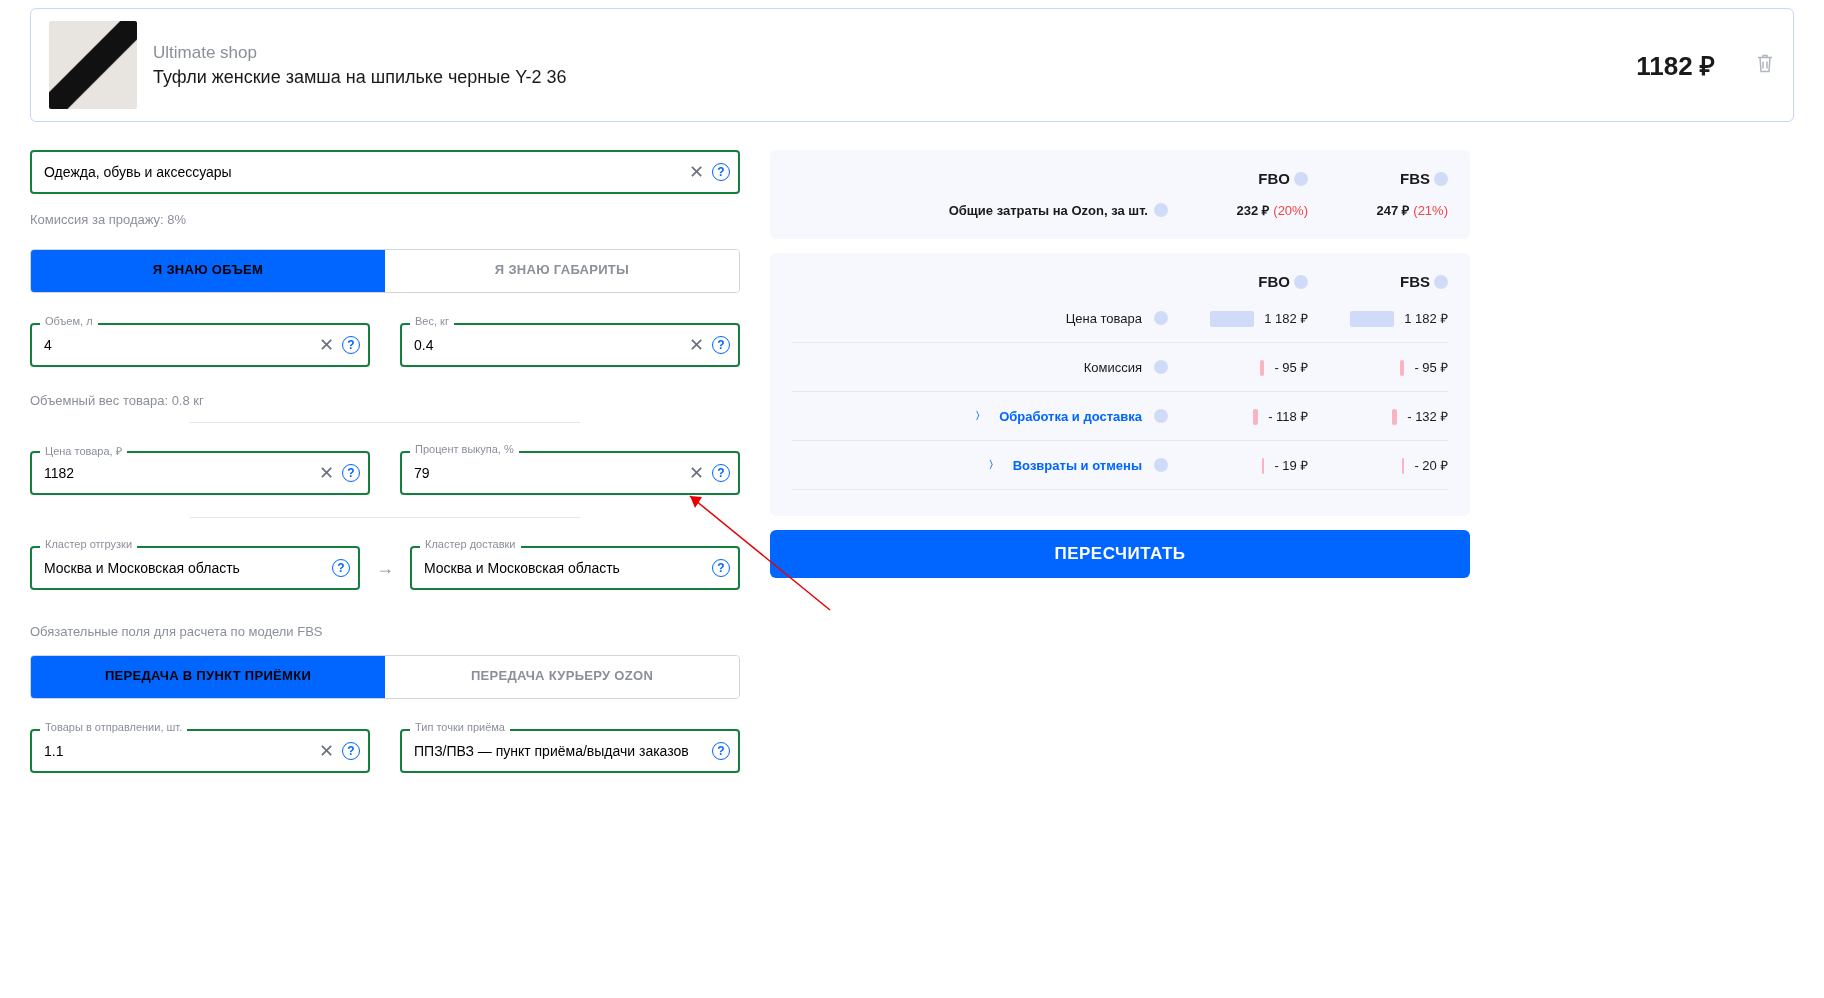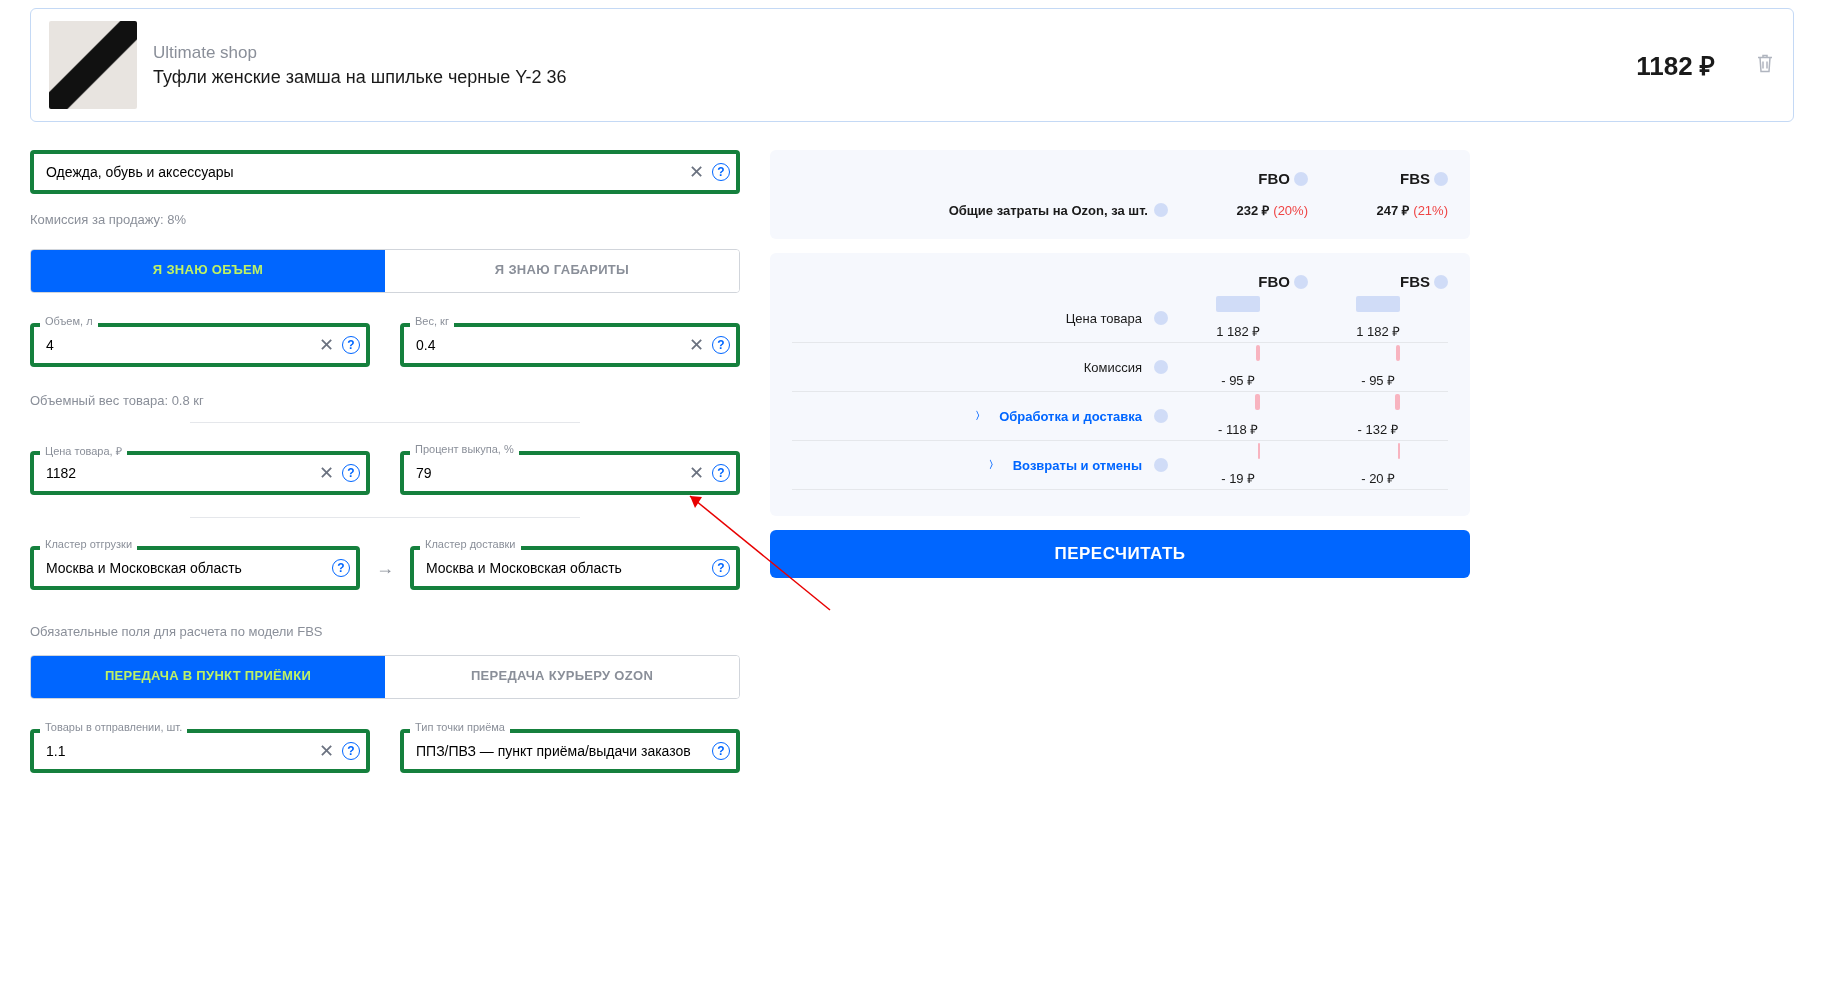--- a/index.html
+++ b/index.html
@@ -8,28 +8,28 @@
 .product-img { width: 88px; height: 88px; background: linear-gradient(135deg, #e8e4e0 40%, #111 41%, #111 60%, #e8e4e0 61%); border-radius: 2px; margin-right: 16px; flex-shrink:0; }
 .product-shop { color: #8a8f99; font-size: 17px; margin-bottom: 4px; }
 .product-title { font-size: 18px; font-weight: 400; }
 .product-price { font-size: 26px; font-weight: 600; margin-left: auto; }
 .trash-icon { position: absolute; right: 18px; top: 50%; transform: translateY(-50%); color: #b0b5bf; cursor: pointer; }
 .main { display: flex; gap: 30px; align-items: flex-start; }
 .left { flex: 1; max-width: 710px; }
 .right { flex: 1; max-width: 700px; }
 .field-wrap { position: relative; margin-bottom: 8px; }
 .field-label { position: absolute; top: -8px; left: 10px; background: #fff; padding: 0 5px; color: #8a8f99; font-size: 11px; }
-.field { border: 4px solid #15803d; border-radius: 4px; padding: 10px 78px 10px 12px; width: 100%; font-size: 14px; height: 44px; }
+.field { border: 2px solid #15803d; border-radius: 4px; padding: 10px 78px 10px 12px; width: 100%; font-size: 14px; height: 44px; }
 .field-icons { position: absolute; right: 10px; top: 50%; transform: translateY(-50%); display: flex; gap: 8px; align-items: center; }
 .icon-x { color: #6b7280; cursor: pointer; font-size: 18px; line-height:1; }
 .icon-q { width: 18px; height: 18px; border: 1.5px solid #0066ff; border-radius: 50%; color: #0066ff; display: flex; align-items: center; justify-content: center; font-size: 12px; font-weight: 600; cursor: pointer; }
 .commission-note { color: #8a8f99; font-size: 13px; margin: 18px 0 22px; }
 .tab-group { display: flex; border: 1px solid #d1d5db; border-radius: 4px; overflow: hidden; margin-bottom: 30px; height: 44px; }
 .tab { flex: 1; text-align: center; padding: 12px; font-size: 13px; font-weight: 600; letter-spacing: 0.3px; cursor: pointer; background: #fff; color: #8a8f99; text-transform: uppercase; }
-.tab.active { background: #0066ff; color: #bef264; }
+.tab.active { background: #0066ff; color: #000000; }
 .row2 { display: flex; gap: 30px; }
 .row2 > .field-wrap { flex: 1; }
 .volumetric-note { color: #8a8f99; font-size: 13px; margin: 18px 0 8px 0; }
 .hr-short { border: none; border-top: 1px solid #e5e7eb; margin: 14px auto 28px; width: 55%; }
 .cluster-row { display: flex; align-items: center; gap: 16px; }
 .cluster-row .field-wrap { flex: 1; margin-bottom: 0; }
 .arrow-right { color: #8a8f99; font-size: 18px; }
 .cluster-field { padding-right: 31px; }
 .fbs-note { color: #8a8f99; font-size: 13px; margin: 34px 0 16px; }
 .panel { background: #f6f8fd; border-radius: 6px; padding: 20px 22px; margin-bottom: 14px; }
@@ -38,21 +38,21 @@
 .col-head { width: 140px; text-align: right; font-weight: 700; font-size: 15px; display: flex; justify-content: flex-end; align-items: center; gap: 4px; }
 .info-dot { width: 14px; height: 14px; border-radius: 50%; background: #d0dcf7; display: inline-block; }
 .summary-row { display: flex; align-items: center; margin-top: 14px; }
 .summary-label { flex: 1; text-align: right; font-weight: 600; font-size: 13px; display:flex; justify-content:flex-end; align-items:center; gap:6px; }
 .summary-val { width: 140px; text-align: right; font-size: 13px; }
 .summary-pct { color: #ef4444; margin-left: 4px; }
 .detail-row { display: flex; align-items: center; height: 36px; }
 .detail-label { flex: 1; text-align: right; font-size: 13px; display:flex; justify-content:flex-end; align-items:center; gap:12px; }
 .detail-label.link { color: #0066ff; font-weight: 600; cursor: pointer; }
 .detail-label.link .chev { font-size: 10px; margin-right: 2px; }
-.detail-val { width: 140px; text-align: right; font-size: 13px; display: flex; align-items: center; justify-content: flex-end; gap: 10px; flex-direction: column; }
+.detail-val { width: 140px; text-align: right; font-size: 13px; display: flex; align-items: flex-end; justify-content: flex-end; gap: 10px; }
 .bar-wrap { width: 44px; height: 16px; position: relative; }
 .bar { position: absolute; top: 0; bottom: 0; border-radius: 2px; }
 .bar.blue { background: #d0dcf7; }
 .bar.pink { background: #f8b4c0; }
 .detail-sep { border-top: 1px solid #e5e7eb; margin: 6px 0; }
 .recalc-btn { width: 100%; background: #0066ff; color: #fff; border: none; border-radius: 6px; padding: 14px; font-size: 17px; font-weight: 600; letter-spacing: 0.5px; cursor: pointer; text-transform: uppercase; }
 .arrow-anno { position: absolute; pointer-events: none; }
 svg.trash-svg { width: 20px; height: 22px; }
 </style>
 </head>

